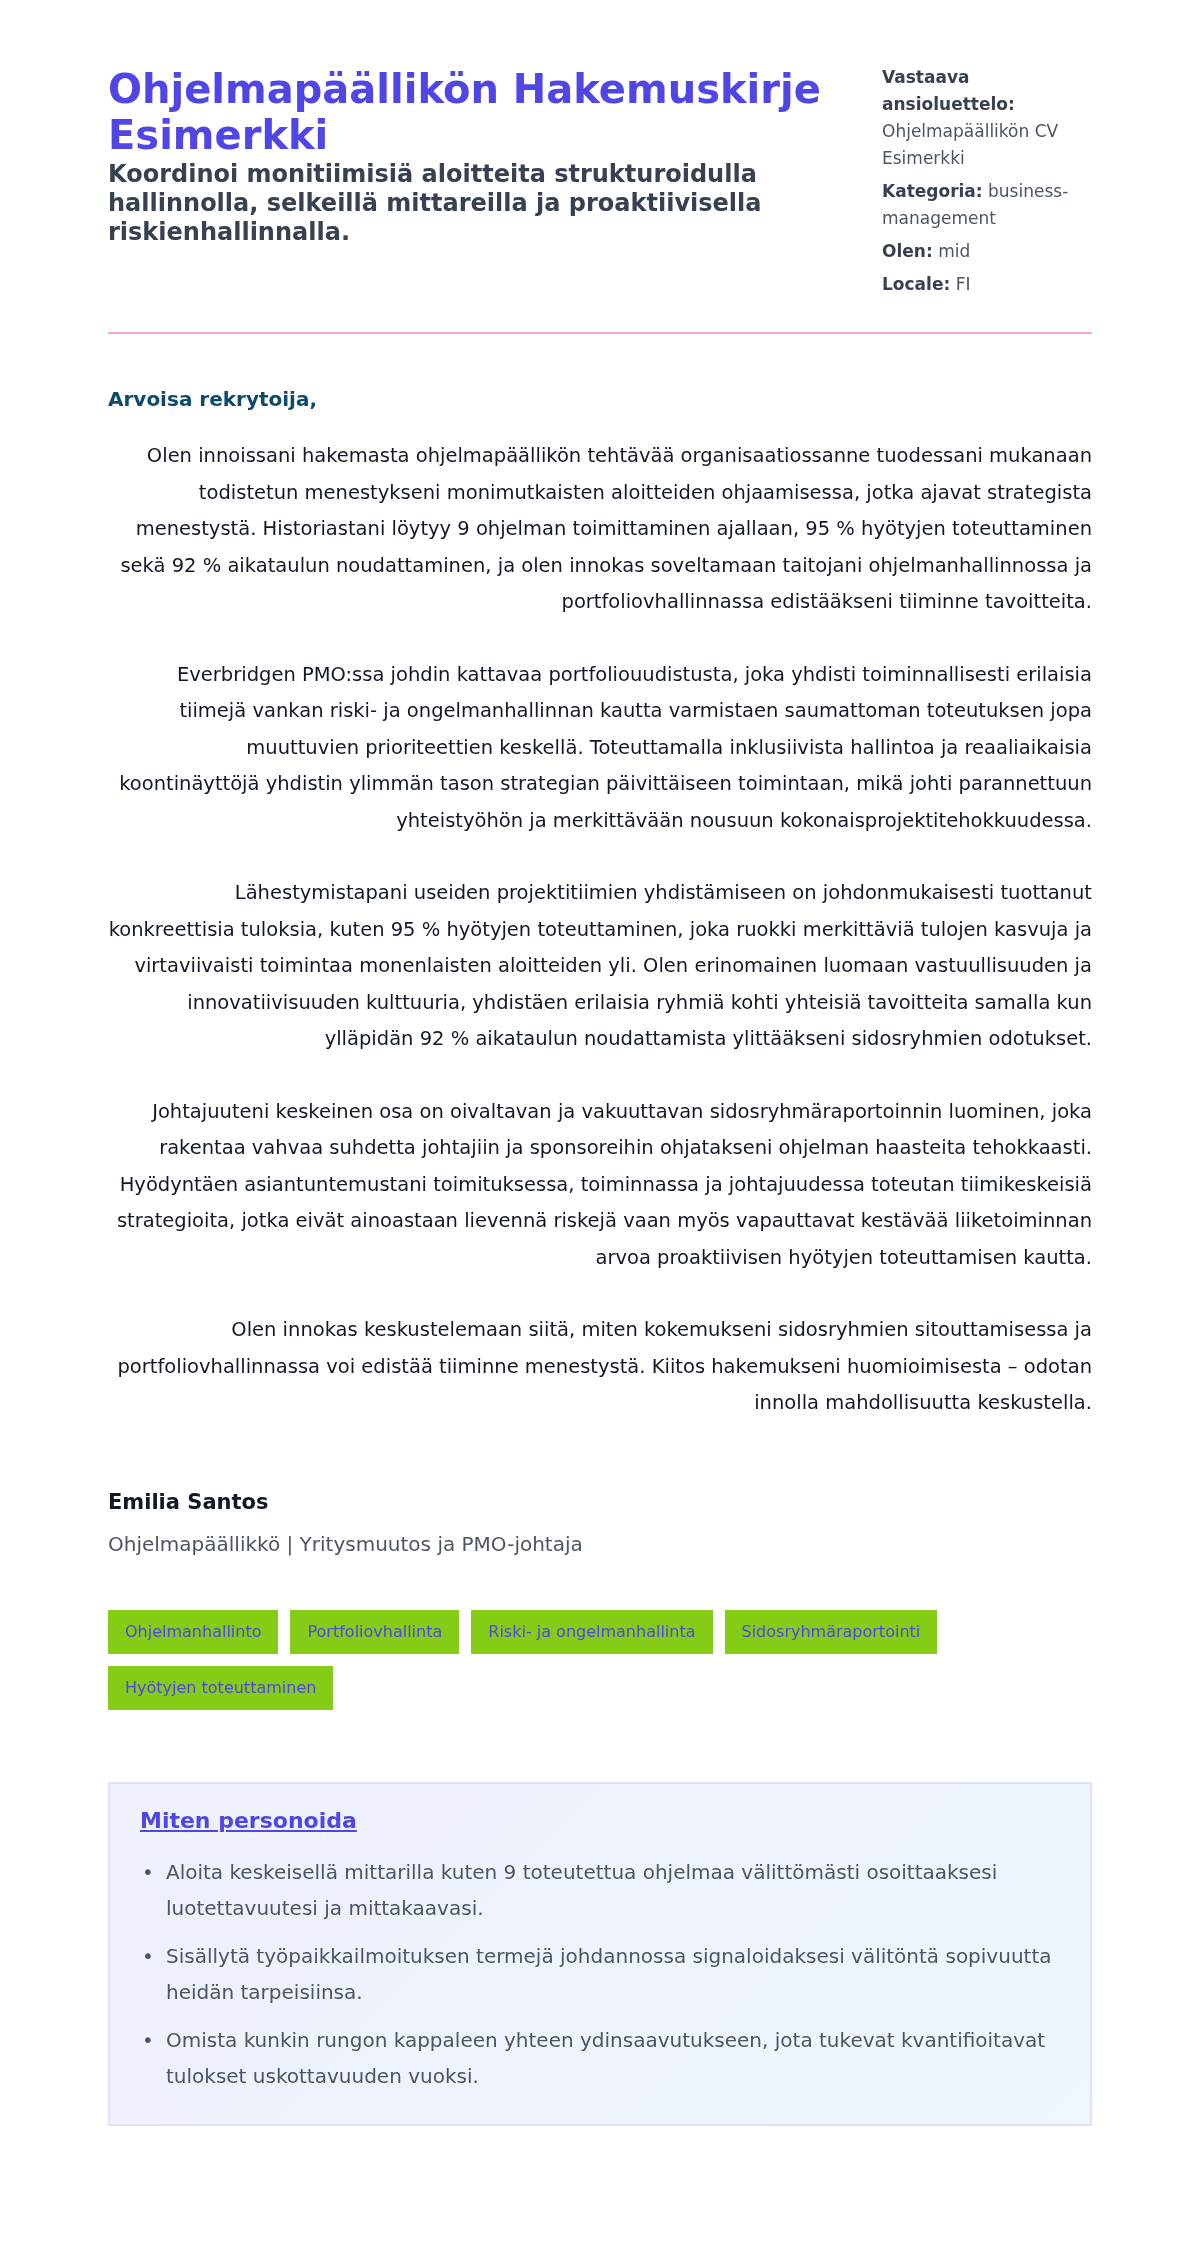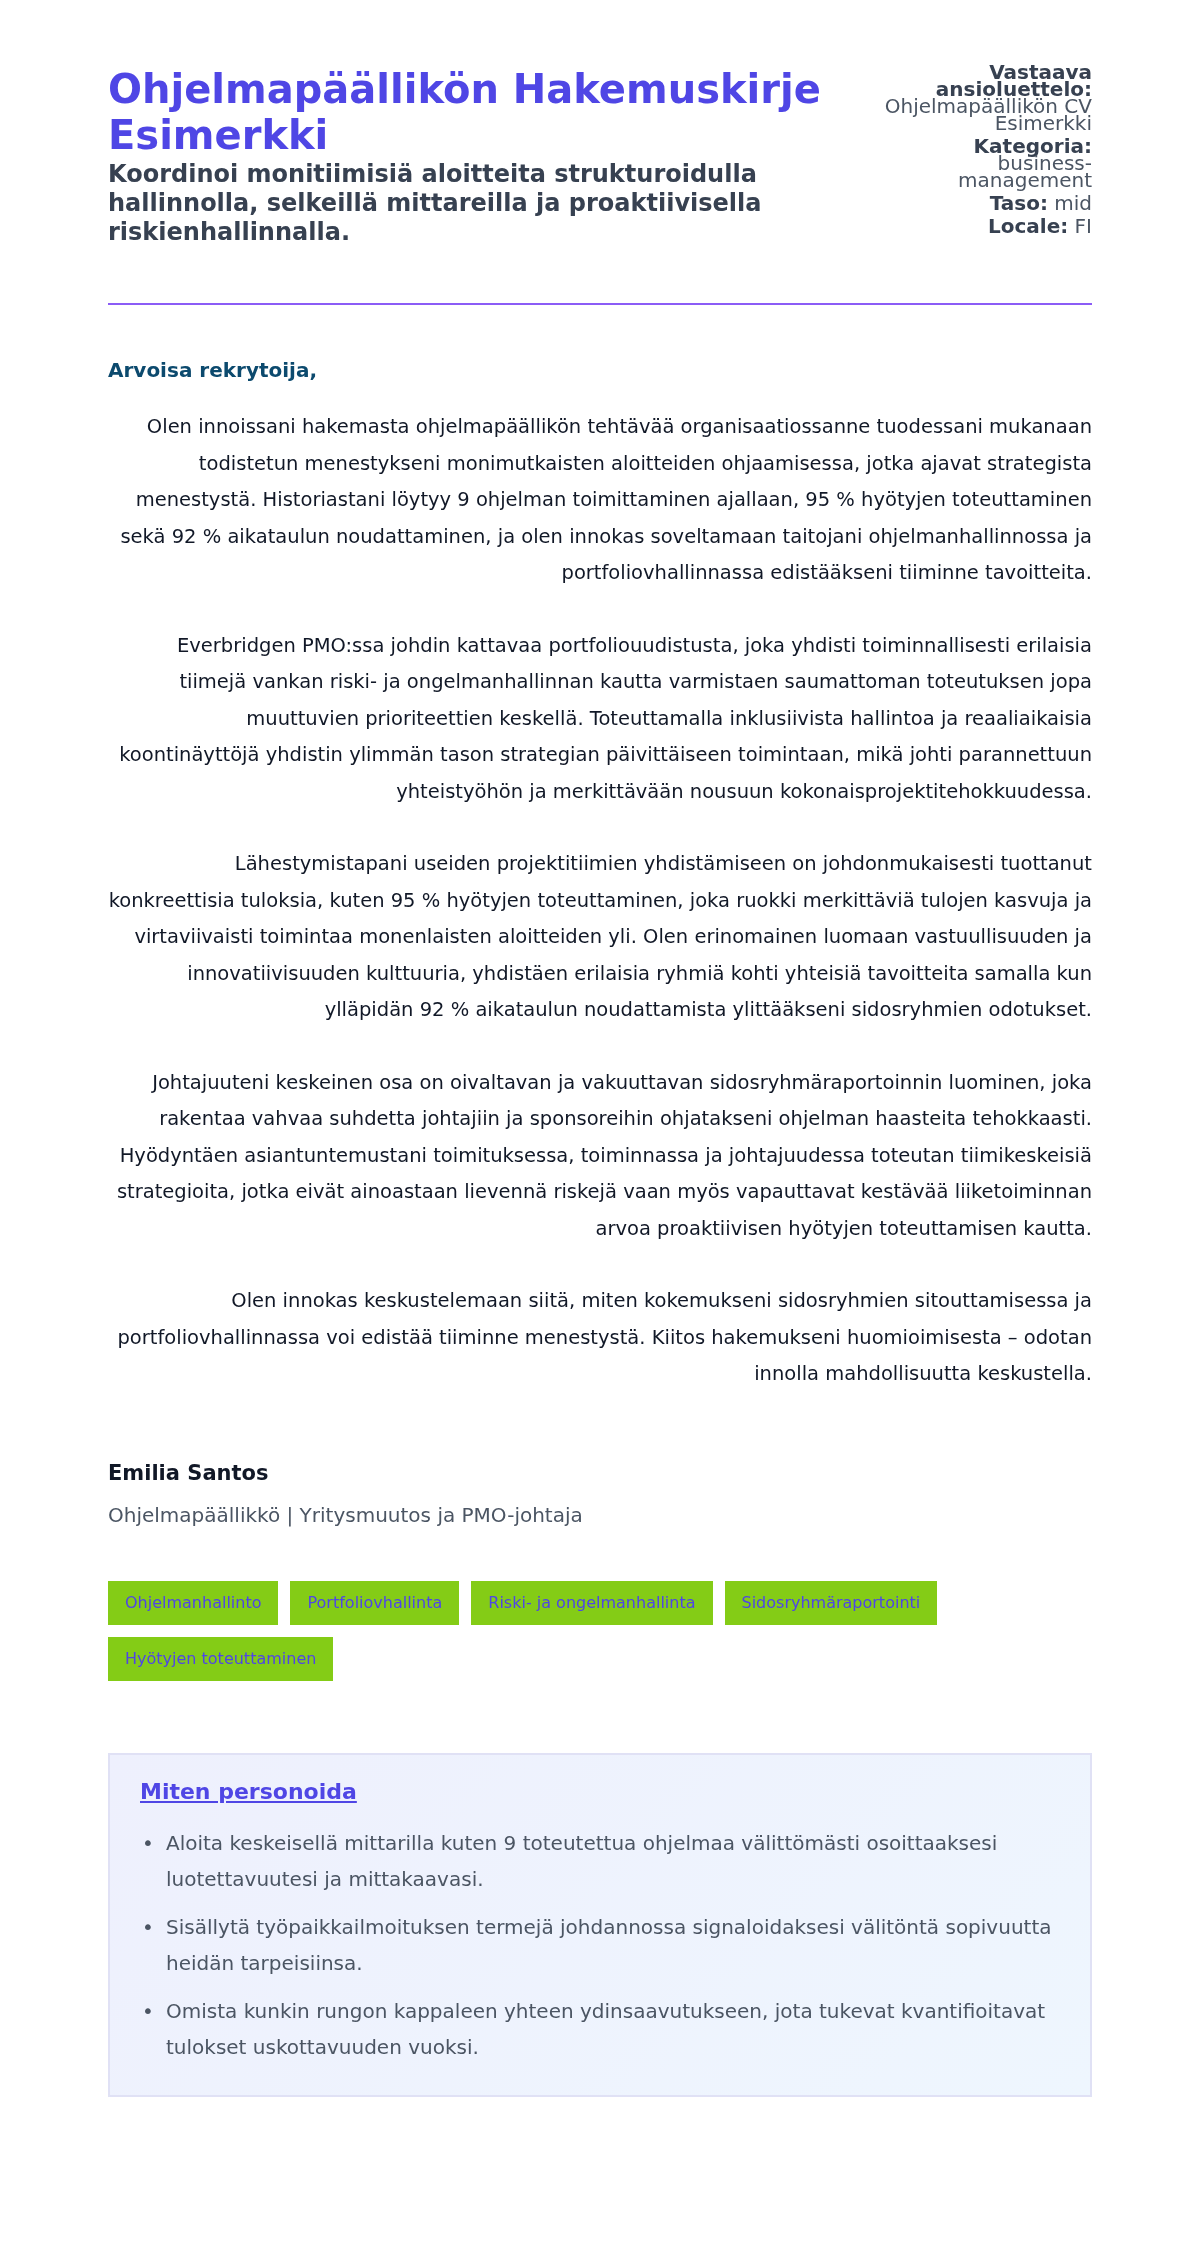--- a/index.html
+++ b/index.html
@@ -13,43 +13,42 @@
     .page {
       width: 984px;
       margin: 0 auto;
       padding-top: 64px;
       padding-bottom: 60px;
     }
     .header {
       display: flex;
       justify-content: space-between;
       align-items: flex-start;
-      padding-bottom: 56px;
-      border-bottom: 2px solid #8b5cf6;
+      padding-bottom: 28px;
+      border-bottom: 2px solid #f9a8d4;
     }
     .header-left { width: 730px; }
     .page-title {
       font-size: 40px;
       line-height: 46px;
       font-weight: 700;
       color: #4f46e5;
       margin-top: 2px;
     }
     .page-subtitle {
       font-size: 24px;
       line-height: 29px;
       font-weight: 700;
       color: #374151;
       margin-top: 2px;
     }
     .meta {
       width: 210px;
-      text-align: right;
-      font-size: 20px;
-      line-height: 17px;
+      font-size: 17px;
+      line-height: 27px;
       color: #4b5563;
     }
     .meta-row { margin-bottom: 6px; }
     .meta-key { font-weight: 700; color: #374151; }
 
     .salutation {
       margin-top: 52px;
       font-size: 20px;
       line-height: 26px;
       font-weight: 700;
@@ -136,21 +135,21 @@
     <div class="meta">
       <div class="meta-row">
         <span class="meta-key">Vastaava ansioluettelo:</span>
         <span>Ohjelmapäällikön CV Esimerkki</span>
       </div>
       <div class="meta-row">
         <span class="meta-key">Kategoria:</span>
         <span>business-management</span>
       </div>
       <div class="meta-row">
-        <span class="meta-key">Taso:</span>
+        <span class="meta-key">Olen:</span>
         <span>mid</span>
       </div>
       <div class="meta-row">
         <span class="meta-key">Locale:</span>
         <span>FI</span>
       </div>
     </div>
   </header>
 
   <section>

